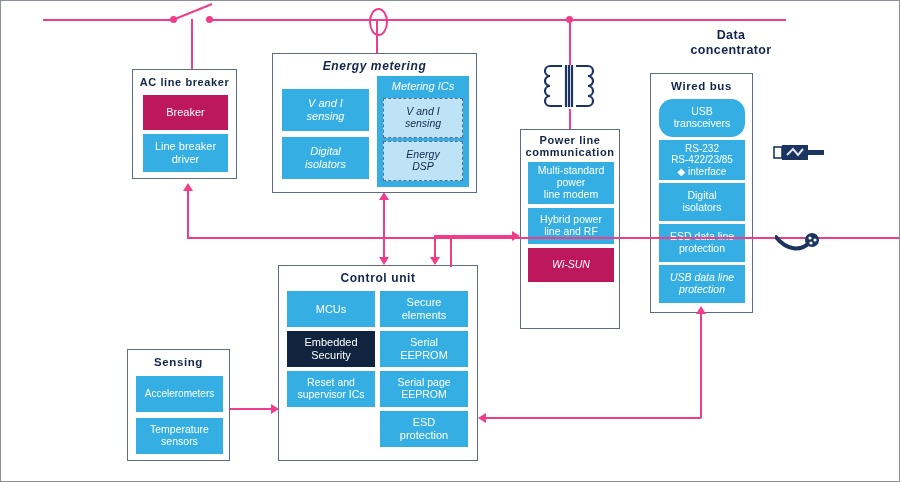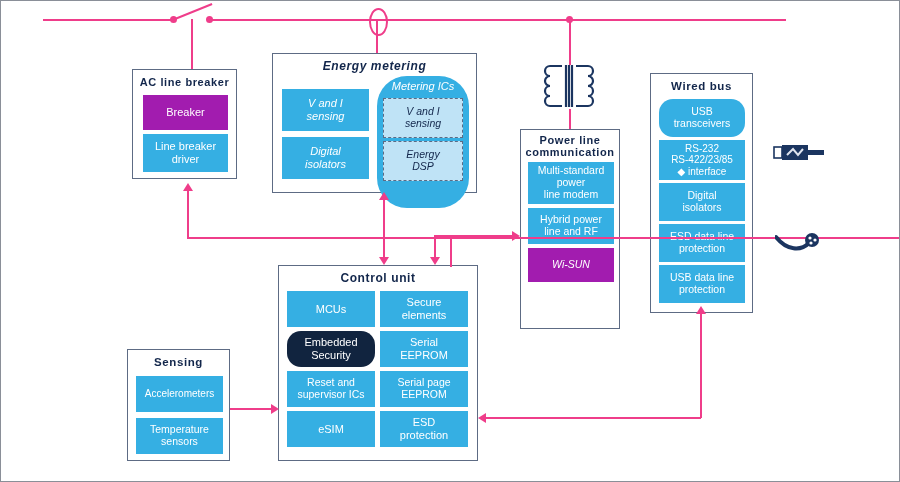--- a/index.html
+++ b/index.html
@@ -35,21 +35,21 @@
   .blk{
     position:absolute;
     box-sizing:border-box;
     display:flex;align-items:center;justify-content:center;
     text-align:center;
     color:#ffffff;
     line-height:1.14;
     padding:1px 2px;
   }
   .blk.blue{background:#35AFE3;}
-  .blk.gray{background:#a21caf;color:#ffffff;text-align:center;}
+  .blk.gray{background:#be185d;color:#ffffff;text-align:center;}
   .blk.navy{background:#11243f;color:#ffffff;}
   .blk.lightblue{
     background:#bfe3f6;color:#12264b;
     border:1.5px dashed #5d6b84;
   }
   .nest{
     position:absolute;
     background:#35AFE3;
     box-sizing:border-box;
   }
@@ -108,64 +108,64 @@
   <div class="wire v" style="left:568px;top:108px;height:22px;"></div>
 
   <svg class="icon" style="left:537px;top:62px;" width="62" height="48" viewBox="0 0 62 48">
     <g fill="none" stroke="#1b3560" stroke-width="2.2">
       <path d="M24 3 H12 M12 3 a5 5 0 1 0 0 10 M12 13 a5 5 0 1 0 0 10 M12 23 a5 5 0 1 0 0 10 M12 33 a5 5 0 1 0 0 10 M12 43 H24"></path>
       <path d="M38 3 H50 M50 3 a5 5 0 1 1 0 10 M50 13 a5 5 0 1 1 0 10 M50 23 a5 5 0 1 1 0 10 M50 33 a5 5 0 1 1 0 10 M50 43 H38"></path>
       <path d="M28 2 V44 M31 2 V44 M34 2 V44"></path>
     </g>
   </svg>
 
+  <div class="freetext" style="left:640px;top:27px;width:180px;font-size:12.5px;">Data<br>concentrator</div>
 
   <div class="group" style="left:131px;top:68px;width:105px;height:110px;">
     <div class="group-title" style="top:6px;font-size:11px;">AC line breaker</div>
     <div class="blk gray" style="left:10px;top:25px;width:85px;height:35px;font-size:11px;">Breaker</div>
     <div class="blk blue" style="left:10px;top:64px;width:85px;height:38px;font-size:11px;">Line breaker<br>driver</div>
   </div>
 
   <div class="group" style="left:271px;top:52px;width:205px;height:140px;font-style:italic;">
     <div class="group-title" style="top:6px;font-size:12px;">Energy metering</div>
     <div class="blk blue" style="left:9px;top:35px;width:87px;height:42px;font-size:11px;">V and I<br>sensing</div>
     <div class="blk blue" style="left:9px;top:83px;width:87px;height:42px;font-size:11px;">Digital<br>isolators</div>
 
-    <div class="nest" style="left:104px;top:22px;width:92px;height:132px;border-radius:30px;">
+    <div class="nest" style="left:104px;top:22px;width:92px;height:111px;">
       <div class="nest-title" style="top:4px;font-size:11px;">Metering ICs</div>
       <div class="blk lightblue" style="left:6px;top:22px;width:80px;height:40px;font-size:10.5px;">V and I<br>sensing</div>
       <div class="blk lightblue" style="left:6px;top:65px;width:80px;height:40px;font-size:10.5px;">Energy<br>DSP</div>
     </div>
   </div>
 
   <div class="group" style="left:519px;top:128px;width:100px;height:200px;padding-left:26px;">
     <div class="group-title" style="top:4px;font-size:11px;">Power line<br>communication</div>
     <div class="blk blue" style="left:7px;top:32px;width:86px;height:42px;font-size:10.5px;">Multi-standard<br>power<br>line modem</div>
     <div class="blk blue" style="left:7px;top:78px;width:86px;height:36px;font-size:10.5px;">Hybrid power<br>line and RF</div>
     <div class="blk gray" style="left:7px;top:118px;width:86px;height:34px;font-size:10.5px;font-style:italic;">Wi-SUN</div>
   </div>
 
   <div class="group" style="left:649px;top:72px;width:103px;height:240px;">
     <div class="group-title" style="top:6px;font-size:11.5px;">Wired bus</div>
     <div class="blk blue" style="left:8px;top:25px;width:86px;height:38px;font-size:10.5px;border-radius:14px;">USB<br>transceivers</div>
     <div class="blk blue" style="left:8px;top:66px;width:86px;height:40px;font-size:10px;">RS-232<br>RS-422/23/85<br>◆ interface</div>
     <div class="blk blue" style="left:8px;top:109px;width:86px;height:38px;font-size:10.5px;">Digital<br>isolators</div>
     <div class="blk blue" style="left:8px;top:150px;width:86px;height:38px;font-size:10.5px;">ESD data line<br>protection</div>
-    <div class="blk blue" style="left:8px;top:191px;width:86px;height:38px;font-size:10.5px;">USB data line<br>protection</div>
+    <div class="blk blue" style="left:8px;top:191px;width:86px;height:38px;font-size:10.5px;font-style:italic;">USB data line<br>protection</div>
   </div>
 
   <div class="group" style="left:277px;top:264px;width:200px;height:196px;padding-left:11px;">
     <div class="group-title" style="top:6px;font-size:12px;">Control unit</div>
     <div class="blk blue" style="left:8px;top:25px;width:88px;height:36px;font-size:11px;">MCUs</div>
     <div class="blk blue" style="left:101px;top:25px;width:88px;height:36px;font-size:11px;">Secure<br>elements</div>
-    <div class="blk navy" style="left:8px;top:65px;width:88px;height:36px;font-size:11px;border-radius:14px;">Embedded<br>Security</div>
+    <div class="blk navy" style="left:8px;top:65px;width:88px;height:36px;font-size:11px;">Embedded<br>Security</div>
     <div class="blk blue" style="left:101px;top:65px;width:88px;height:36px;font-size:11px;">Serial<br>EEPROM</div>
     <div class="blk blue" style="left:8px;top:105px;width:88px;height:36px;font-size:10.5px;">Reset and<br>supervisor ICs</div>
     <div class="blk blue" style="left:101px;top:105px;width:88px;height:36px;font-size:10.5px;">Serial page<br>EEPROM</div>
-    <div class="blk blue" style="left:8px;top:145px;width:88px;height:36px;font-size:11px;">eSIM</div>
     <div class="blk blue" style="left:101px;top:145px;width:88px;height:36px;font-size:11px;">ESD<br>protection</div>
   </div>
 
   <div class="group" style="left:126px;top:348px;width:103px;height:112px;">
     <div class="group-title" style="top:6px;font-size:11.5px;">Sensing</div>
     <div class="blk blue" style="left:8px;top:26px;width:87px;height:36px;font-size:10px;">Accelerometers</div>
     <div class="blk blue" style="left:8px;top:68px;width:87px;height:36px;font-size:10.5px;">Temperature<br>sensors</div>
   </div>
 
   <div class="wire h" style="left:186px;top:236px;width:265px;"></div>

